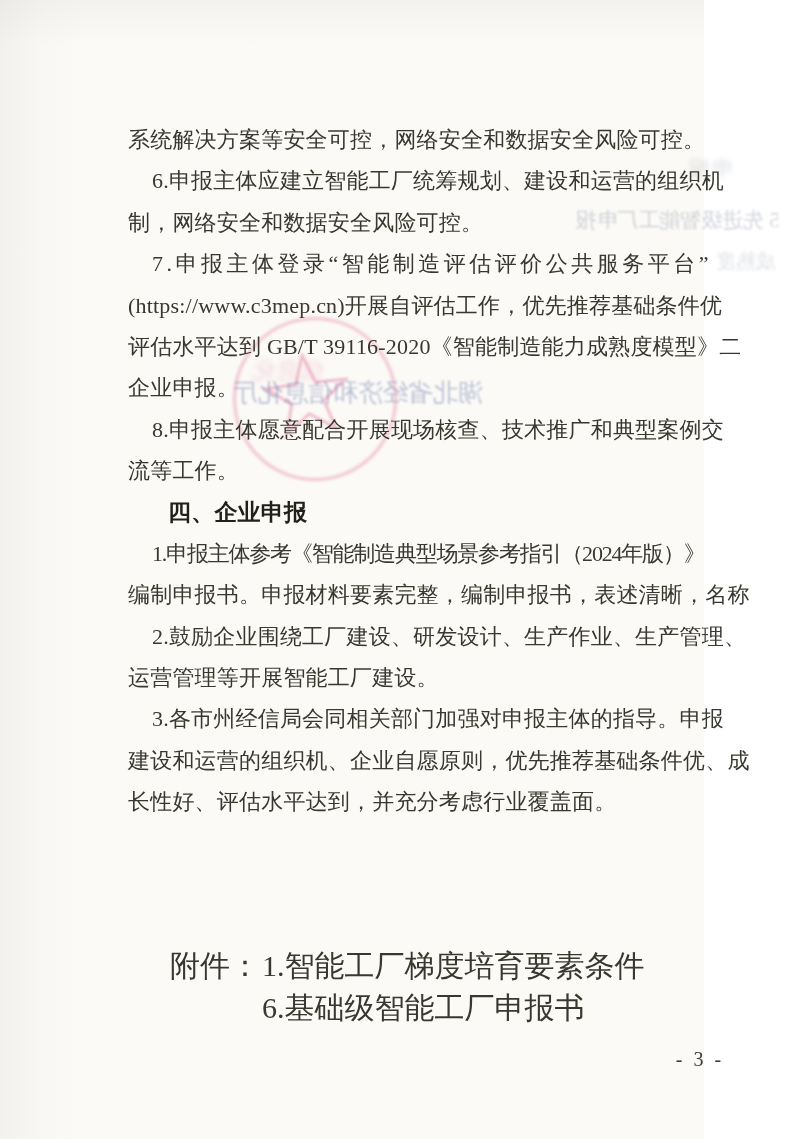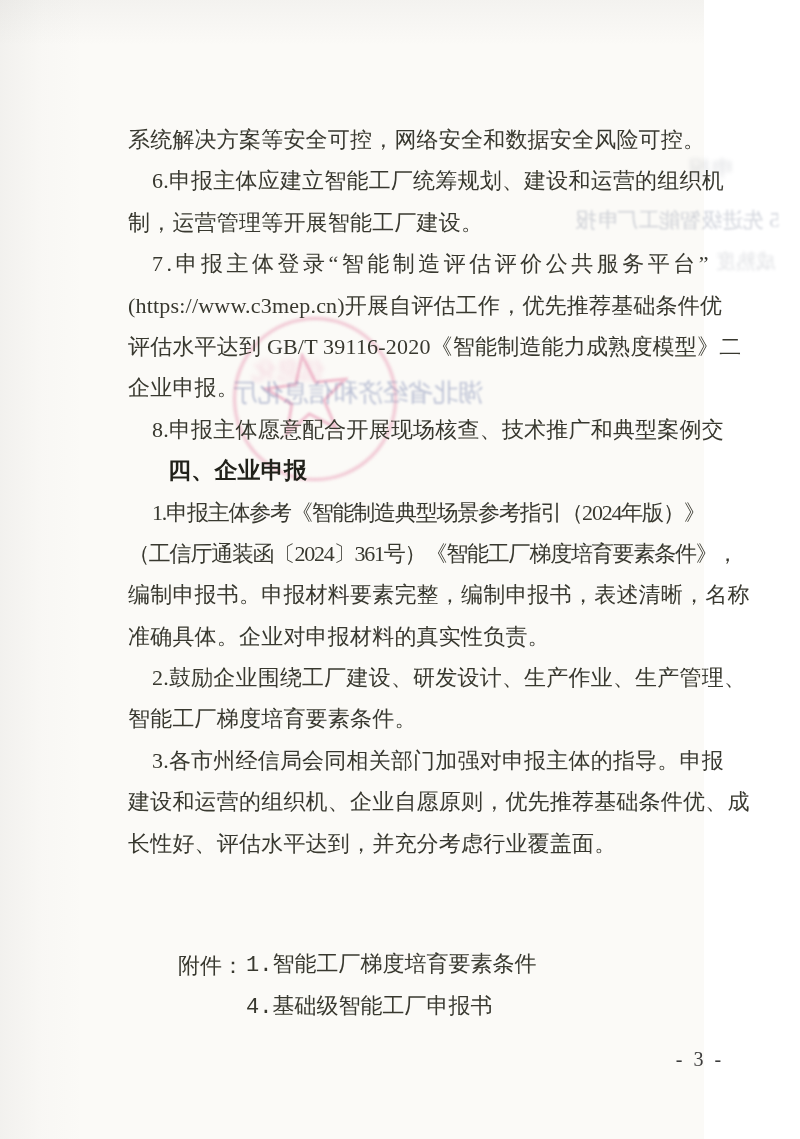--- a/index.html
+++ b/index.html
@@ -15,23 +15,23 @@
   .line{height:41.4px;line-height:41.4px;padding-left:128px;width:672px;
         font-size:22px;color:#38382f;white-space:nowrap;overflow:visible;
         letter-spacing:0.2px;}
   .line.indent{padding-left:152px;}
   .line.spread{letter-spacing:3.5px;}
   .line.tight{letter-spacing:-1.2px;}
   .line.heading{font-family:"Liberation Sans","DejaVu Sans",sans-serif;
                 font-weight:700;color:#21211a;padding-left:168px;font-size:23px;}
   
   .attachments{position:absolute;left:170px;top:945px;display:flex;
-               font-size:22px;color:#38382f;margin-left:8px;}
+               font-size:30px;color:#38382f;}
   .att-label{line-height:42px;white-space:nowrap;}
-  .att-items{margin-left:2px;font-family:Liberation Mono, monospace;}
+  .att-items{margin-left:2px;}
   .att-item{line-height:42px;white-space:nowrap;}
   
   .pagenum{position:absolute;left:655px;top:1046px;width:90px;text-align:center;
            font-size:20px;color:#3c3c3c;letter-spacing:3px;line-height:26px;}
   
   .artifact{position:absolute;pointer-events:none;}
   .stamp-circle{left:233px;top:317px;width:158px;height:158px;border-radius:50%;
                 border:3px solid rgba(228,130,165,0.45);filter:blur(1.6px);}
   .stamp-star{left:264px;top:353px;filter:blur(1.2px);opacity:0.5;transform:rotate(-7deg);}
   .frag{position:absolute;pointer-events:none;white-space:nowrap;
@@ -52,41 +52,40 @@
       <span class="frag mir" style="left: 233px; top: 376px; font-size: 25px; color: rgb(90, 106, 160); opacity: 0.4; filter: blur(1.2px);">湖北省经济和信息化厅</span>
       <span class="frag mir" style="left: 252px; top: 354px; font-size: 24px; color: rgb(228, 130, 165); opacity: 0.32; filter: blur(2.4px);">信息化</span>
       <span class="frag mir" style="left: 575px; top: 206px; font-size: 21px; color: rgb(102, 112, 138); opacity: 0.3; filter: blur(1.3px);">5 先进级智能工厂申报</span>
       <span class="frag mir" style="left: 688px; top: 154px; font-size: 22px; color: rgb(89, 96, 112); opacity: 0.2; filter: blur(2px);">申报</span>
       <span class="frag mir" style="left: 716px; top: 248px; font-size: 20px; color: rgb(89, 96, 112); opacity: 0.18; filter: blur(1.8px);">成熟度</span>
     </div>
 
   <div class="bodytext" id="bodytext">
       <div class="line">系统解决方案等安全可控，网络安全和数据安全风险可控。</div>
       <div class="line indent">6.申报主体应建立智能工厂统筹规划、建设和运营的组织机</div>
-      <div class="line">制，运营管理等开展智能工厂建设。</div>
+      <div class="line">制，网络安全和数据安全风险可控。</div>
       <div class="line indent spread">7.申报主体登录“智能制造评估评价公共服务平台”</div>
       <div class="line">(https://www.c3mep.cn)开展自评估工作，优先推荐基础条件优</div>
       <div class="line">评估水平达到 GB/T 39116-2020《智能制造能力成熟度模型》二</div>
       <div class="line">企业申报。</div>
       <div class="line indent">8.申报主体愿意配合开展现场核查、技术推广和典型案例交</div>
+      <div class="line">流等工作。</div>
       <div class="line heading">四、企业申报</div>
       <div class="line indent tight">1.申报主体参考《智能制造典型场景参考指引（2024年版）》</div>
-      <div class="line tight">（工信厅通装函〔2024〕361号）《智能工厂梯度培育要素条件》，</div>
       <div class="line">编制申报书。申报材料要素完整，编制申报书，表述清晰，名称</div>
-      <div class="line">准确具体。企业对申报材料的真实性负责。</div>
       <div class="line indent">2.鼓励企业围绕工厂建设、研发设计、生产作业、生产管理、</div>
-      <div class="line">智能工厂梯度培育要素条件。</div>
+      <div class="line">运营管理等开展智能工厂建设。</div>
       <div class="line indent">3.各市州经信局会同相关部门加强对申报主体的指导。申报</div>
       <div class="line">建设和运营的组织机、企业自愿原则，优先推荐基础条件优、成</div>
       <div class="line">长性好、评估水平达到，并充分考虑行业覆盖面。</div>
     </div>
 
   <div class="attachments">
     <div class="att-label">附件：</div>
     <div class="att-items">
       <div class="att-item">1.智能工厂梯度培育要素条件</div>
-      <div class="att-item">4.基础级智能工厂申报书</div>
+      <div class="att-item">6.基础级智能工厂申报书</div>
     </div>
   </div>
 
   <div class="pagenum">- 3 -</div>
 
 </div>
 
 </body></html>

